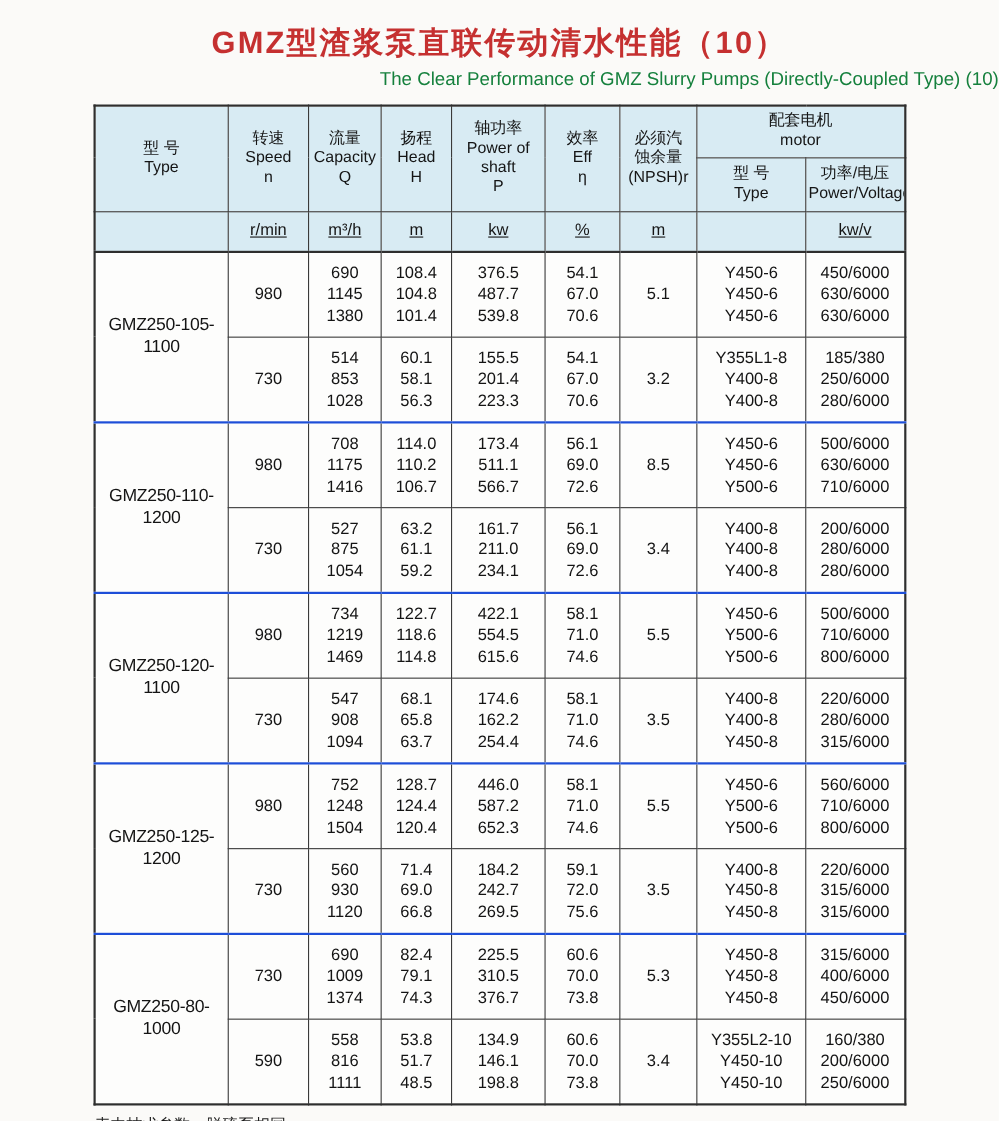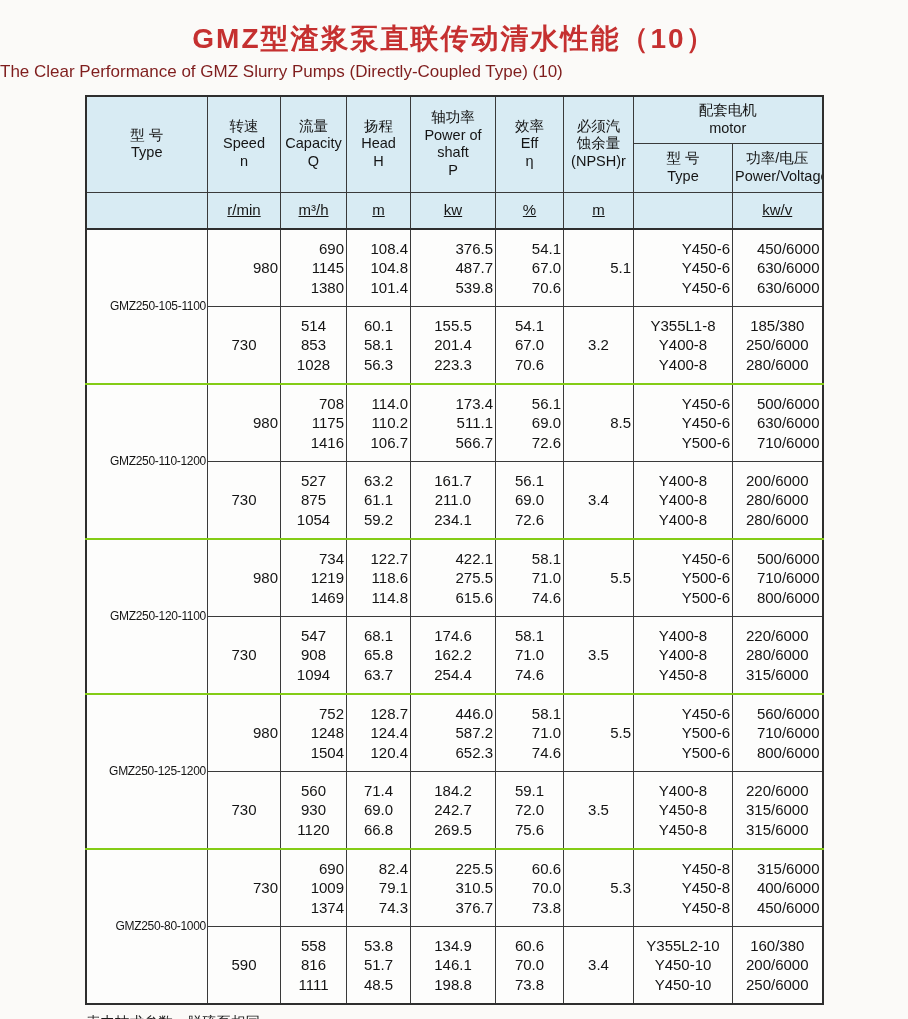--- a/index.html
+++ b/index.html
@@ -13,22 +13,22 @@
   .page { width: 908px; height: 823px; padding-top: 24px; box-sizing: border-box; }
   .title {
     text-align: center;
     color: #c53030;
     font-size: 28px;
     font-weight: bold;
     letter-spacing: 2px;
     line-height: 1.1;
   }
   .subtitle {
-    text-align: left;
-    color: #7f1d1d;
+    text-align: right;
+    color: #15803d;
     font-size: 17px;
     margin-top: 7px;
   }
   table.pump-table {
     width: 737px;
     margin: 13px auto 0 auto;
     border-collapse: collapse;
     table-layout: fixed;
     border: 2px solid #2e2e2e;
     background: #fdfdfc;
@@ -53,25 +53,25 @@
   .pump-table thead tr.units-row th { height: 33px; font-size: 15px; text-decoration: underline; }
   .pump-table thead tr.units-row th { border-bottom: 2px solid #2e2e2e; }
   .pump-table tbody td {
     height: 74px;
     font-size: 15px;
     line-height: 1.3;
     color: #141414;
     background: #fdfdfc;
   }
   .pump-table tbody td.model-cell {
-    font-size: 12px;
+    font-size: 16px;
     letter-spacing: -0.3px;
     padding: 0 1px;
   }
-  .pump-table tbody tr.group-start td { border-top: 2px solid #84cc16; text-align: right; }
+  .pump-table tbody tr.group-start td { border-top: 2px solid #1d4ed8; }
   .footnote {
     margin: 8px 0 0 86px;
     font-size: 14.5px;
     color: #1a1a1a;
   }
 </style>
 </head>
 <body>
 
 <div class="page">
@@ -229,21 +229,21 @@
         <tr class="group-start">
           <td rowspan="2" class="model-cell">GMZ250-120-1100</td>
           <td>980</td>
           <td>734
 1219
 1469</td>
           <td>122.7
 118.6
 114.8</td>
           <td>422.1
-275.5
+554.5
 615.6</td>
           <td>58.1
 71.0
 74.6</td>
           <td>5.5</td>
           <td>Y450-6
 Y500-6
 Y500-6</td>
           <td>500/6000
 710/6000

